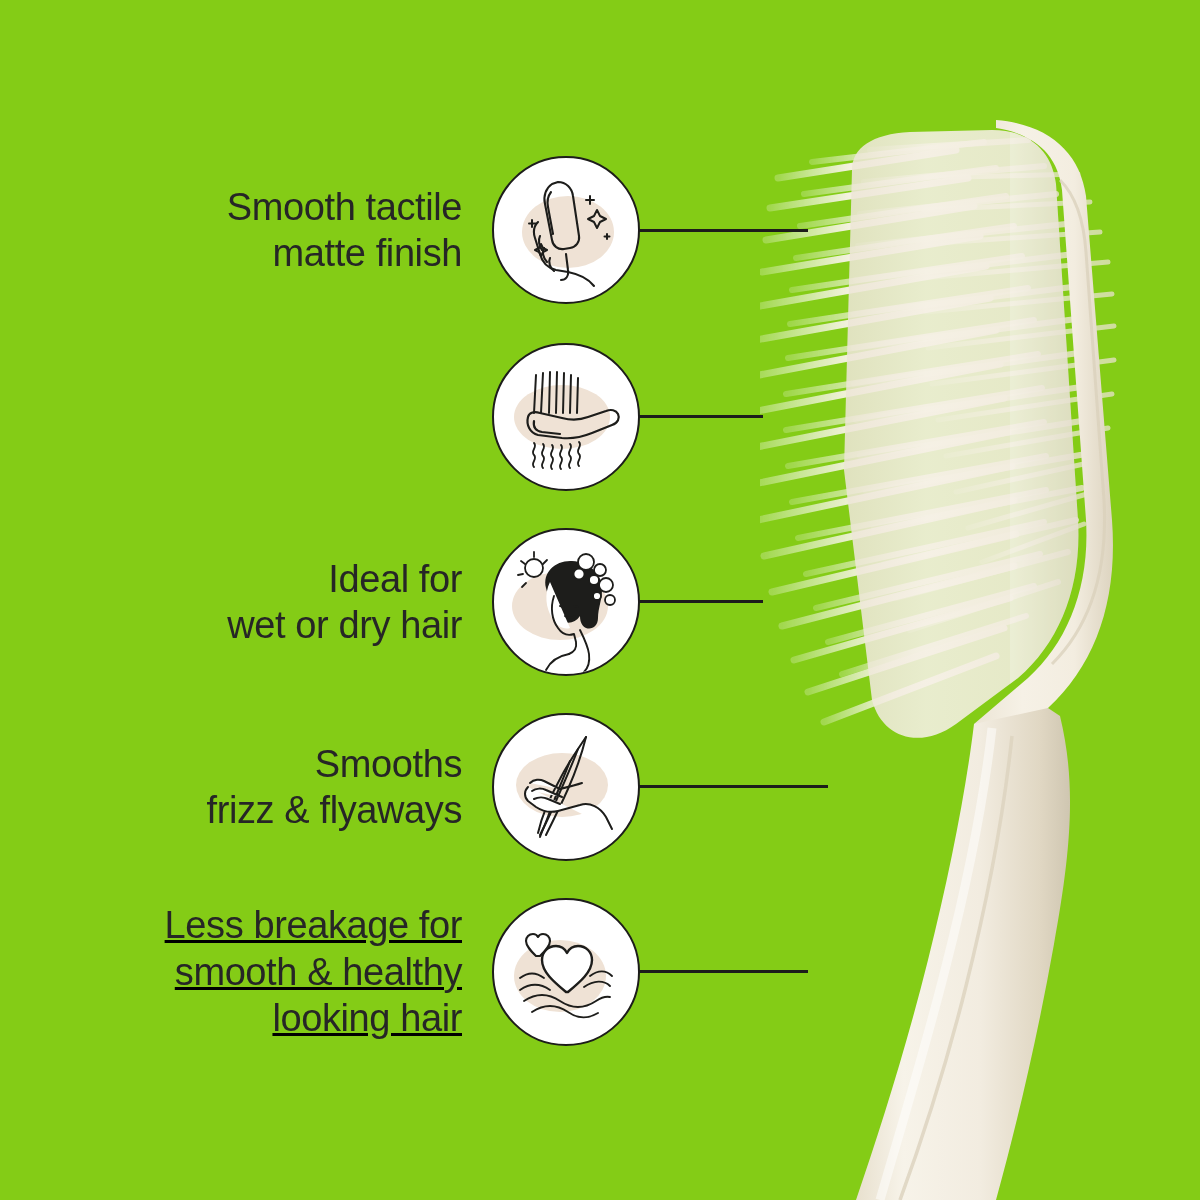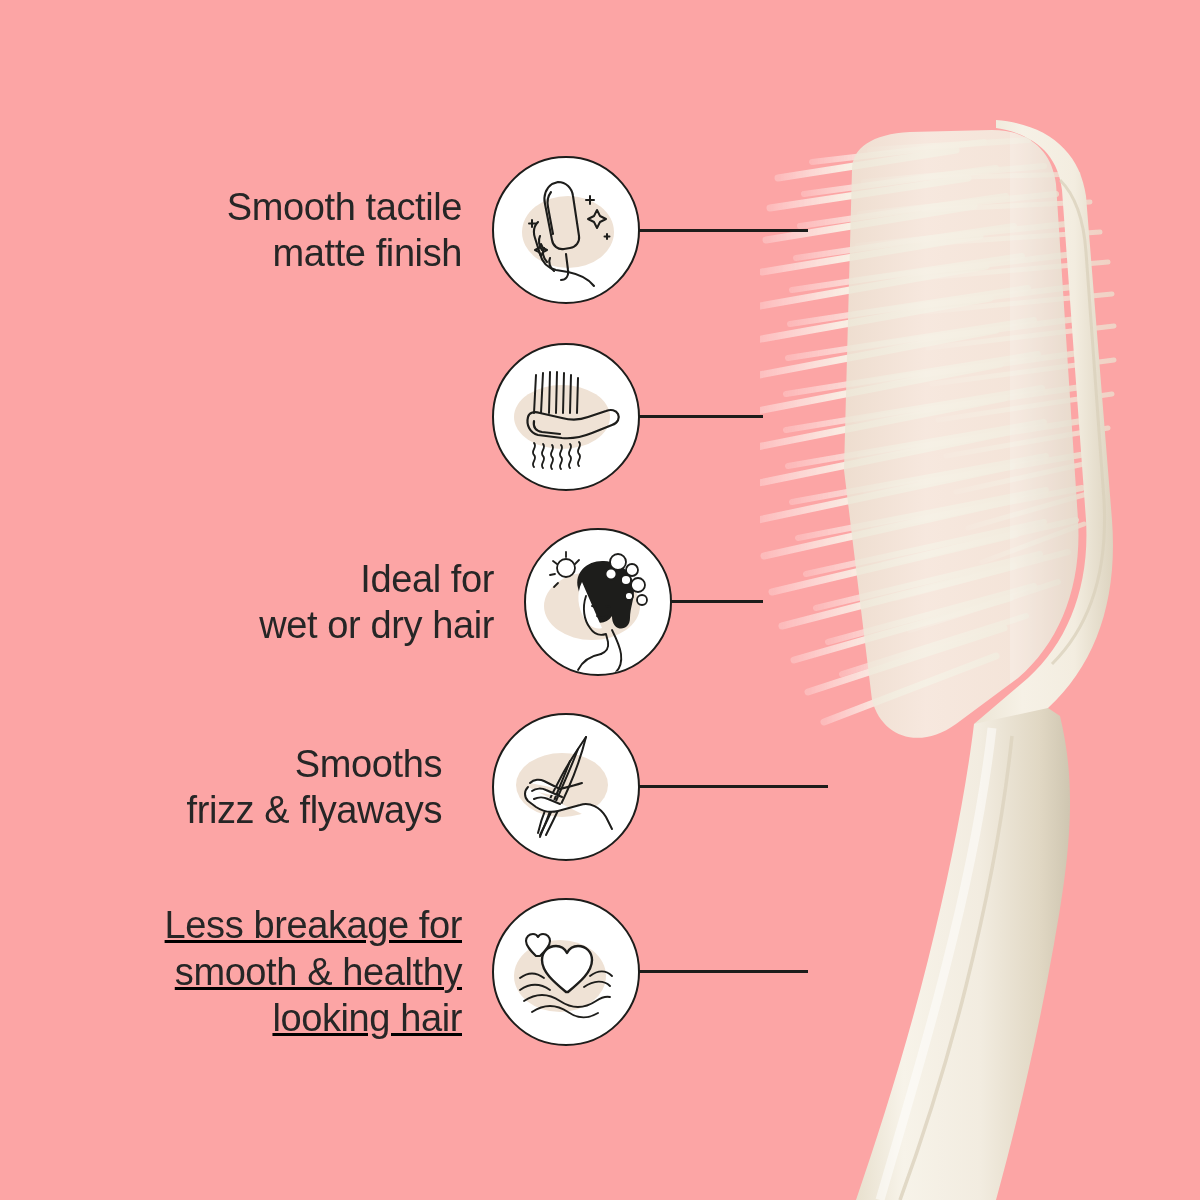--- a/index.html
+++ b/index.html
@@ -7,21 +7,21 @@
     padding: 0;
     background: #ffffff;
   }
   body {
     font-family: "Liberation Sans", sans-serif;
   }
   #stage {
     position: relative;
     width: 1200px;
     height: 1200px;
-    background: #fca5a5;
+    background: #84cc16;
     overflow: hidden;
   }
 
   
   .feature-row {
     position: absolute;
     left: 0;
     width: 640px;
     display: flex;
     align-items: center;
@@ -269,21 +269,21 @@
           <path d="M49,99 C53,103 45,107 49,111 C53,115 45,119 49,123"></path>
           <path d="M58,100 C62,104 54,108 58,112 C62,116 54,120 58,124"></path>
           <path d="M67,100 C71,104 63,108 67,112 C71,116 63,120 67,124"></path>
           <path d="M76,99 C80,103 72,107 76,111 C80,115 72,119 76,123"></path>
           <path d="M85,97 C89,101 81,105 85,109 C89,113 81,117 85,121"></path>
         </g>
       </svg>
     </div>
   </div>
 
-  <div class="feature-row" style="top:530px;height:144px;padding-left:32px;">
+  <div class="feature-row" style="top:530px;height:144px;">
     <div class="feature-label">Ideal for
 wet or dry hair</div>
     <div class="icon-badge">
       <svg viewBox="0 0 144 144" xmlns="http://www.w3.org/2000/svg">
         <ellipse cx="66" cy="76" rx="48" ry="34" fill="#efe2d5"></ellipse>
         <g fill="none" stroke="#1d1d1b" stroke-width="1.8" stroke-linecap="round">
           <circle cx="40" cy="38" r="9"></circle>
           <line x1="40" y1="22" x2="40" y2="27"></line>
           <line x1="27" y1="31" x2="31" y2="34"></line>
           <line x1="24" y1="45" x2="29" y2="44"></line>
@@ -309,21 +309,21 @@
           <circle cx="112" cy="55" r="7"></circle>
           <circle cx="100" cy="50" r="5"></circle>
           <circle cx="85" cy="44" r="5.5"></circle>
           <circle cx="116" cy="70" r="5"></circle>
           <circle cx="103" cy="66" r="4"></circle>
         </g>
       </svg>
     </div>
   </div>
 
-  <div class="feature-row" style="top:715px;height:144px;gap:20px;">
+  <div class="feature-row" style="top:715px;height:144px;">
     <div class="feature-label">Smooths
 frizz &amp; flyaways</div>
     <div class="icon-badge">
       <svg viewBox="0 0 144 144" xmlns="http://www.w3.org/2000/svg">
         <ellipse cx="68" cy="70" rx="46" ry="32" fill="#efe2d5"></ellipse>
         <g fill="none" stroke="#1d1d1b" stroke-width="2" stroke-linecap="round" stroke-linejoin="round">
           <path d="M92,22 C84,34 74,48 66,64 C56,82 48,100 44,118"></path>
           <path d="M92,22 C88,38 82,56 74,74 C66,92 58,108 52,120"></path>
           <path d="M84,34 C78,50 70,68 62,86 C56,100 50,112 46,120"></path>
           <path d="M76,46 C70,62 62,80 56,96 C52,108 48,116 46,122"></path>

